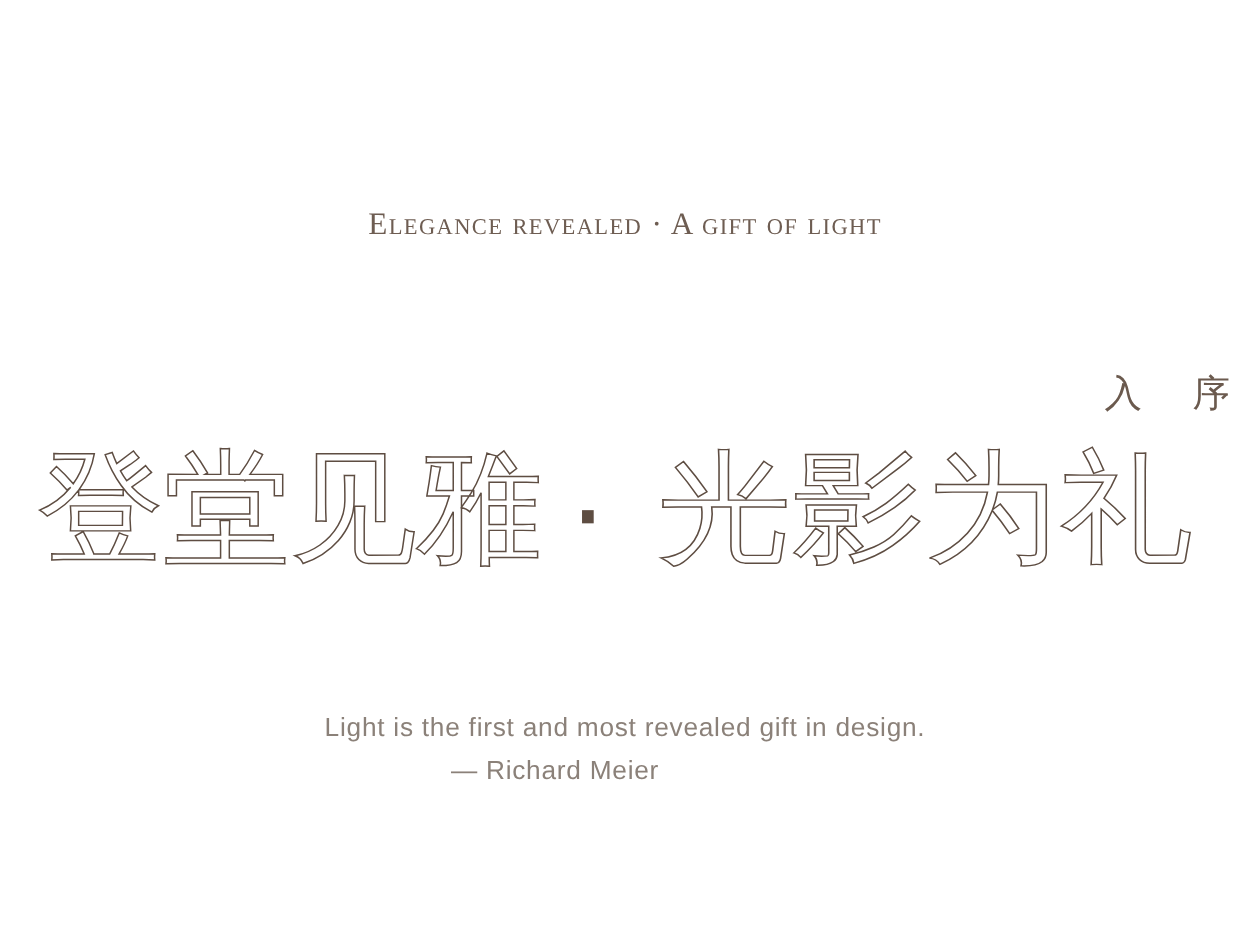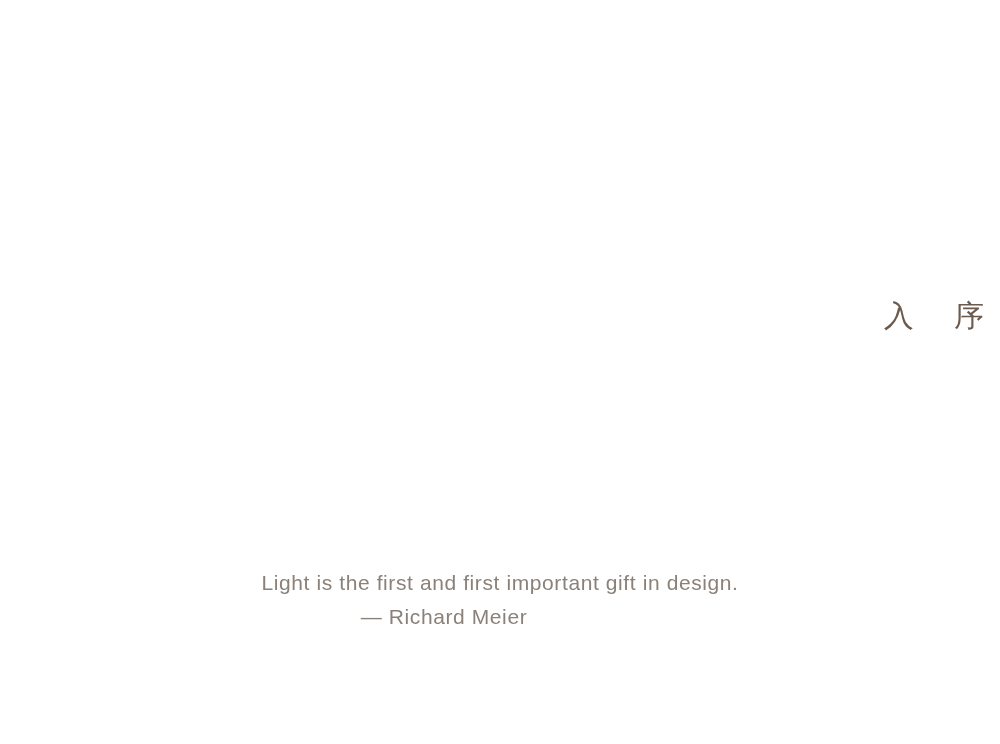--- a/index.html
+++ b/index.html
@@ -121,21 +121,30 @@
     font-weight: 300;
     letter-spacing: 0.6px;
     white-space: nowrap;
   }
 </style>
 </head>
 <body>
 
 <div class="poster">
 
+  <div class="eyebrow">Elegance revealed · A gift of light</div>
 
   <div class="section-label">入 序</div>
 
+  <div class="main-title">
+    <svg width="940" height="128" viewBox="0 0 940 128">
+      <text class="title-glyph" x="0" y="100" textLength="404" lengthAdjust="spacingAndGlyphs">登堂见雅</text>
+      <text class="title-glyph-fill" x="424" y="100">·</text>
+      <text class="title-glyph" x="496" y="100" textLength="428" lengthAdjust="spacingAndGlyphs">光影为礼</text>
+    </svg>
+    <span class="main-title-text">登堂见雅·光影为礼</span>
+  </div>
 
-  <div class="quote">Light is the first and first important gift in design.</div>
+  <div class="quote">Light is the first and most revealed gift in design.</div>
 
   <div class="quote-attrib">— Richard Meier</div>
 
 </div>
 
 </body></html>

